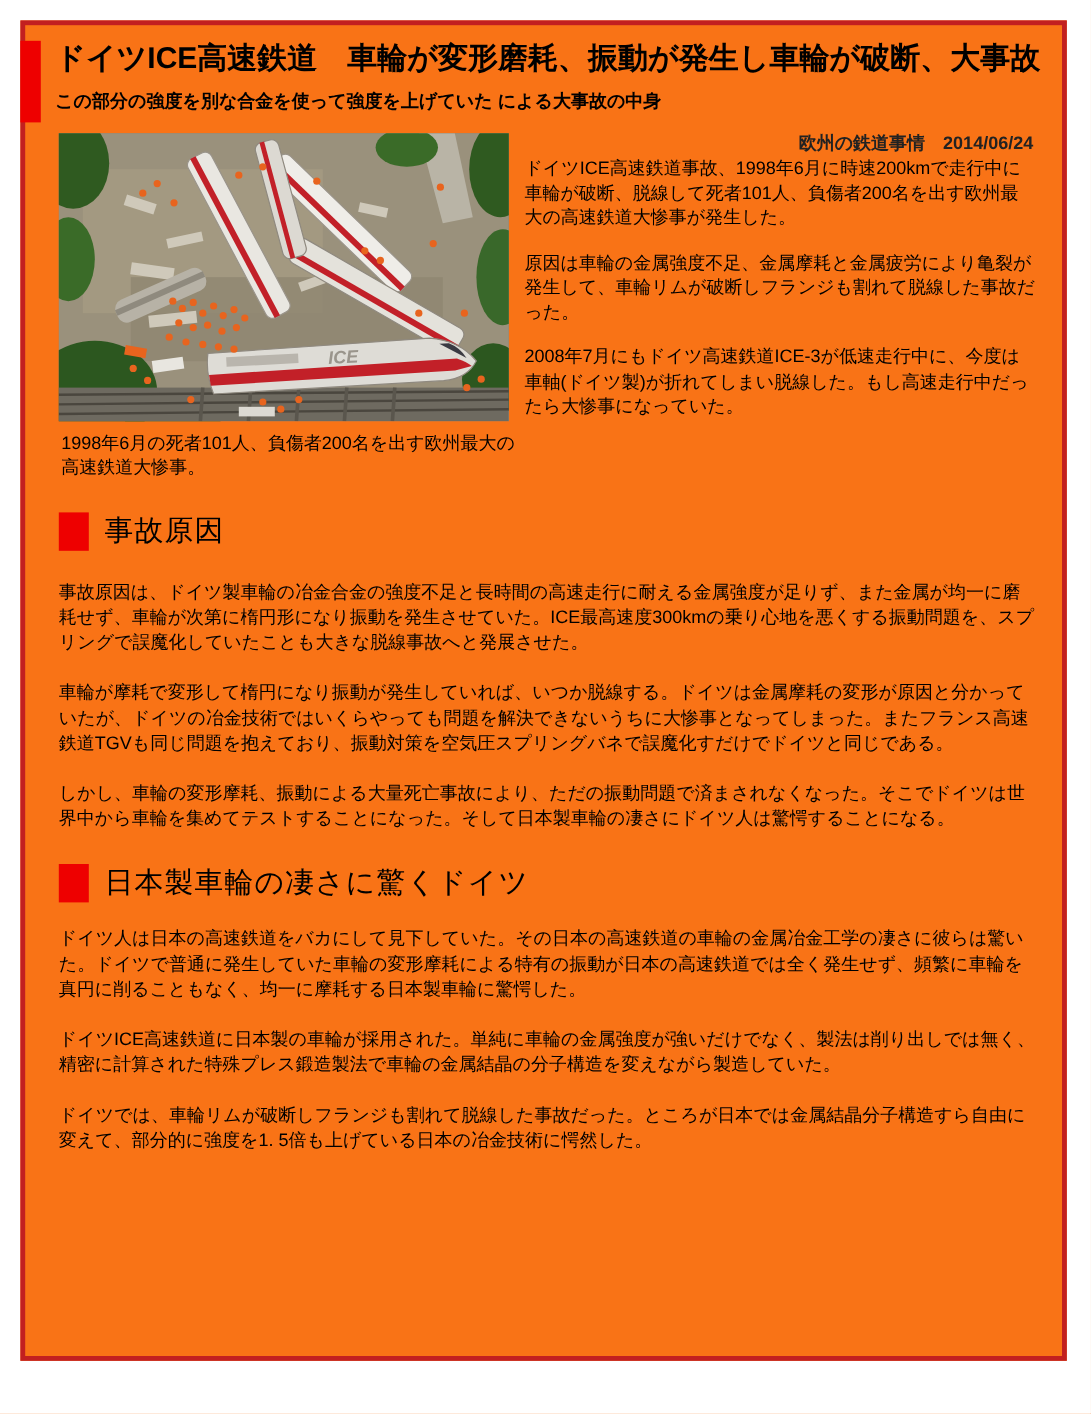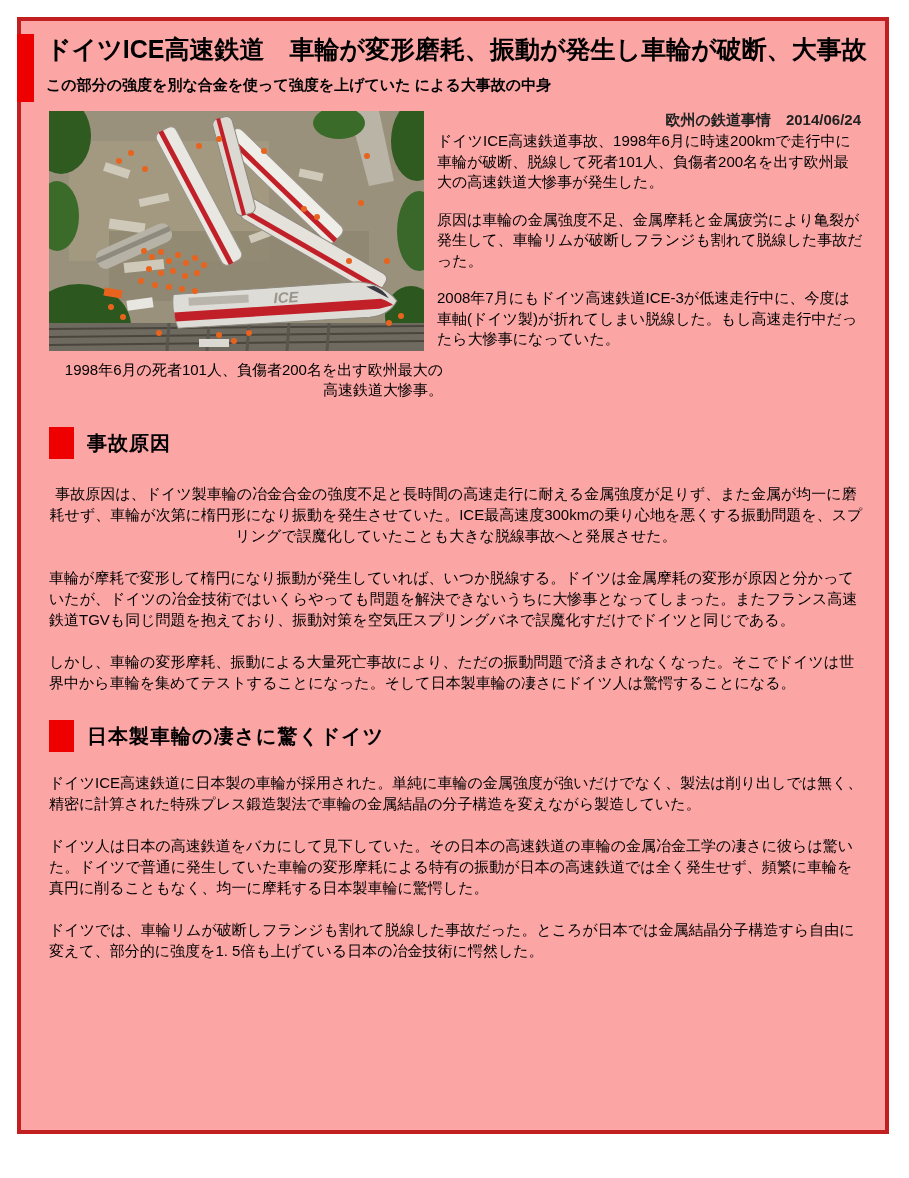--- a/index.html
+++ b/index.html
@@ -3,21 +3,21 @@
 <meta charset="utf-8">
 <style>
   html,body{margin:0;padding:0;background:#ffffff;}
   body{
     width:909px;height:1178px;position:relative;
     font-family:"Liberation Sans","DejaVu Sans",sans-serif;
     color:#000;
   }
   .frame{
     position:absolute;left:17px;top:17px;width:872px;height:1117px;
-    border:4px solid #c22020;box-sizing:border-box;background:#fca5a5;
+    border:4px solid #c22020;box-sizing:border-box;background:#f97316;
   }
   .accent-bar{
     position:absolute;left:-4px;top:13px;width:17px;height:68px;
     background:#ee0000;
   }
   .title{
     margin:13px 10px 0 25px;font-size:25px;line-height:30px;font-weight:bold;
     white-space:nowrap;overflow:hidden;letter-spacing:0px;
   }
   .subtitle{
@@ -29,36 +29,36 @@
   .photo{width:375px;height:240px;flex:0 0 auto;display:block;background:#8d8875;}
   .lead-right{flex:1 1 auto;min-width:0;}
   .dateline{
     text-align:right;font-size:15px;line-height:18px;color:#222;margin:0 2px 0 0;font-weight:bold;
   }
   .lead-right p{
     margin:17px 0 0 4px;font-size:15px;line-height:20.5px;
   }
   .lead-right p:first-of-type{margin-top:2px;}
   .caption{
-    margin:9px 0 0 30px;width:392px;font-size:15px;line-height:20px;text-align:right;
+    margin:9px 0 0 30px;width:392px;font-size:15px;line-height:20px;
   }
   .section-heading{
     display:flex;align-items:center;gap:13px;margin:26px 0 0 28px;
   }
   .section-heading .bullet{
     width:25px;height:32px;background:#ee0000;flex:0 0 auto;
   }
   .section-heading .heading-text{
-    font-size:20px;line-height:34px;font-weight:bold;letter-spacing:1px;
+    font-size:24px;line-height:34px;font-weight:normal;letter-spacing:1px;
   }
   .body-copy{margin:0 22px 0 28px;}
   .body-copy p{
     margin:21px 0 0 0;font-size:15px;line-height:21px;
   }
-  .sec1 .body-copy p:first-child{margin-top:23px;text-align:center;}
+  .sec1 .body-copy p:first-child{margin-top:23px;}
   .sec2 .body-copy p:first-child{margin-top:19px;}
 </style>
 </head>
 <body>
 
 <div class="frame">
 
   <div class="accent-bar"></div>
 
   <div class="title">ドイツICE高速鉄道　車輪が変形磨耗、振動が発生し車輪が破断、大事故</div>
@@ -208,19 +208,19 @@
       <p>しかし、車輪の変形摩耗、振動による大量死亡事故により、ただの振動問題で済まされなくなった。そこでドイツは世界中から車輪を集めてテストすることになった。そして日本製車輪の凄さにドイツ人は驚愕することになる。</p>
     </div>
   </div>
 
   <div class="sec2">
     <div class="section-heading">
       <div class="bullet"></div>
       <div class="heading-text">日本製車輪の凄さに驚くドイツ</div>
     </div>
     <div class="body-copy">
+      <p>ドイツ人は日本の高速鉄道をバカにして見下していた。その日本の高速鉄道の車輪の金属冶金工学の凄さに彼らは驚いた。ドイツで普通に発生していた車輪の変形摩耗による特有の振動が日本の高速鉄道では全く発生せず、頻繁に車輪を真円に削ることもなく、均一に摩耗する日本製車輪に驚愕した。</p>
       <p>ドイツICE高速鉄道に日本製の車輪が採用された。単純に車輪の金属強度が強いだけでなく、製法は削り出しでは無く、精密に計算された特殊プレス鍛造製法で車輪の金属結晶の分子構造を変えながら製造していた。</p>
-      <p>ドイツ人は日本の高速鉄道をバカにして見下していた。その日本の高速鉄道の車輪の金属冶金工学の凄さに彼らは驚いた。ドイツで普通に発生していた車輪の変形摩耗による特有の振動が日本の高速鉄道では全く発生せず、頻繁に車輪を真円に削ることもなく、均一に摩耗する日本製車輪に驚愕した。</p>
       <p>ドイツでは、車輪リムが破断しフランジも割れて脱線した事故だった。ところが日本では金属結晶分子構造すら自由に変えて、部分的に強度を1. 5倍も上げている日本の冶金技術に愕然した。</p>
     </div>
   </div>
 
 </div>
 
 </body></html>

